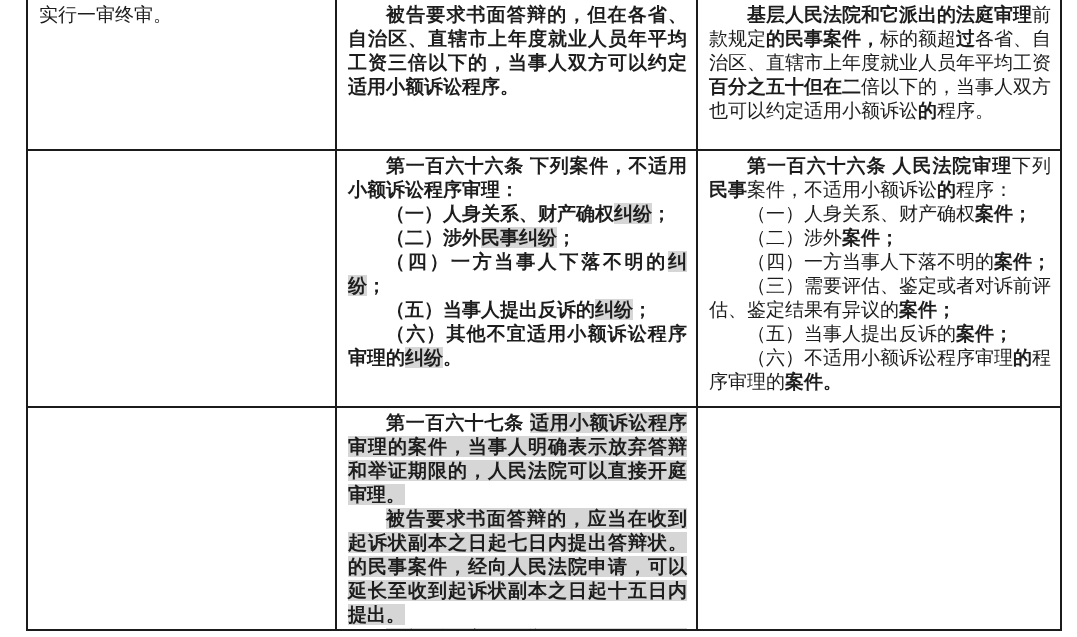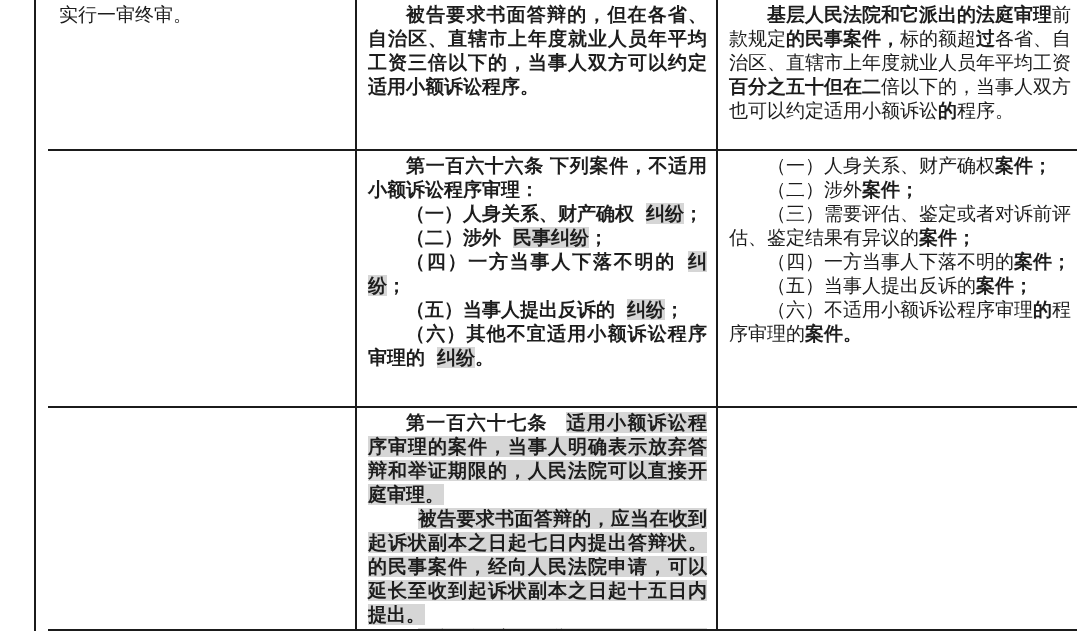--- a/index.html
+++ b/index.html
@@ -8,45 +8,44 @@
     position: relative;
     width: 1077px;
     height: 637px;
     background: #ffffff;
     overflow: hidden;
     font-family: "Liberation Sans", sans-serif;
     color: #1d1d1d;
   }
   .law-table {
     position: absolute;
-    left: 34px;
+    left: 26px;
     top: 0;
     width: 1036px;
     height: 631px;
     display: grid;
     grid-template-columns: 309px 361px 364px;
     grid-template-rows: 151px 257px 223px;
     border-left: 2px solid #1b1b1b;
-    padding-left: 12px;
   }
   .cell {
     border-right: 2px solid #1b1b1b;
     border-bottom: 2px solid #1b1b1b;
     padding: 3px 9px 0 11px;
     overflow: hidden;
     font-size: 19px;
     line-height: 24px;
     text-align: justify;
   }
   .cell.col-mid { font-weight: 700; }
   .para { margin: 0; }
   .para.indent { text-indent: 2em; }
   .seg { }
   .seg.bold { font-weight: 700; }
-  .seg.hl { background: #d6d6d6; margin-left: 12px; }
+  .seg.hl { background: #d6d6d6; }
 </style>
 </head>
 <body>
 
 <div class="page">
   <div class="law-table">
     <div class="cell col-left">
         <p class="para"><span class="seg">实行一审终审。</span></p>
       </div>
     <div class="cell col-mid">
@@ -58,24 +57,25 @@
     <div class="cell col-left"></div>
     <div class="cell col-mid">
         <p class="para indent"><span class="seg bold">第一百六十六条  下列案件，不适用小额诉讼程序审理：</span></p>
         <p class="para indent"><span class="seg bold">（一）人身关系、财产确权</span><span class="seg bold hl">纠纷</span><span class="seg bold">；</span></p>
         <p class="para indent"><span class="seg bold">（二）涉外</span><span class="seg bold hl">民事纠纷</span><span class="seg bold">；</span></p>
         <p class="para indent"><span class="seg bold">（四）一方当事人下落不明的</span><span class="seg bold hl">纠纷</span><span class="seg bold">；</span></p>
         <p class="para indent"><span class="seg bold">（五）当事人提出反诉的</span><span class="seg bold hl">纠纷</span><span class="seg bold">；</span></p>
         <p class="para indent"><span class="seg bold">（六）其他不宜适用小额诉讼程序审理的</span><span class="seg bold hl">纠纷</span><span class="seg bold">。</span></p>
       </div>
     <div class="cell col-right">
+        <p class="para indent"><span class="seg bold">第一百六十六条  人民法院审理</span><span class="seg">下列</span><span class="seg bold">民事</span><span class="seg">案件，不适用小额诉讼</span><span class="seg bold">的</span><span class="seg">程序：</span></p>
         <p class="para indent"><span class="seg">（一）人身关系、财产确权</span><span class="seg bold">案件；</span></p>
         <p class="para indent"><span class="seg">（二）涉外</span><span class="seg bold">案件；</span></p>
+        <p class="para indent"><span class="seg">（四）一方当事人下落不明的</span><span class="seg bold">案件；</span></p>
         <p class="para indent"><span class="seg">（三）需要评估、鉴定或者对诉前评估、鉴定结果有异议的</span><span class="seg bold">案件；</span></p>
-        <p class="para indent"><span class="seg">（四）一方当事人下落不明的</span><span class="seg bold">案件；</span></p>
         <p class="para indent"><span class="seg">（五）当事人提出反诉的</span><span class="seg bold">案件；</span></p>
         <p class="para indent"><span class="seg">（六）不适用小额诉讼程序审理</span><span class="seg bold">的</span><span class="seg">程序审理的</span><span class="seg bold">案件。</span></p>
       </div>
     <div class="cell col-left"></div>
     <div class="cell col-mid">
         <p class="para indent"><span class="seg bold">第一百六十七条  </span><span class="seg bold hl">适用小额诉讼程序审理的案件，当事人明确表示放弃答辩和举证期限的，人民法院可以直接开庭审理。</span></p>
         <p class="para indent"><span class="seg bold hl">被告要求书面答辩的，应当在收到起诉状副本之日起七日内提出答辩状。的民事案件，经向人民法院申请，可以延长至收到起诉状副本之日起十五日内提出。</span></p>
         <p class="para indent"><span class="seg bold hl">小额诉讼案件的举证期限由人民法院确定，也可以由当事人协商一致并经人民法院准许，但</span></p>
       </div>
     <div class="cell col-right"></div>

